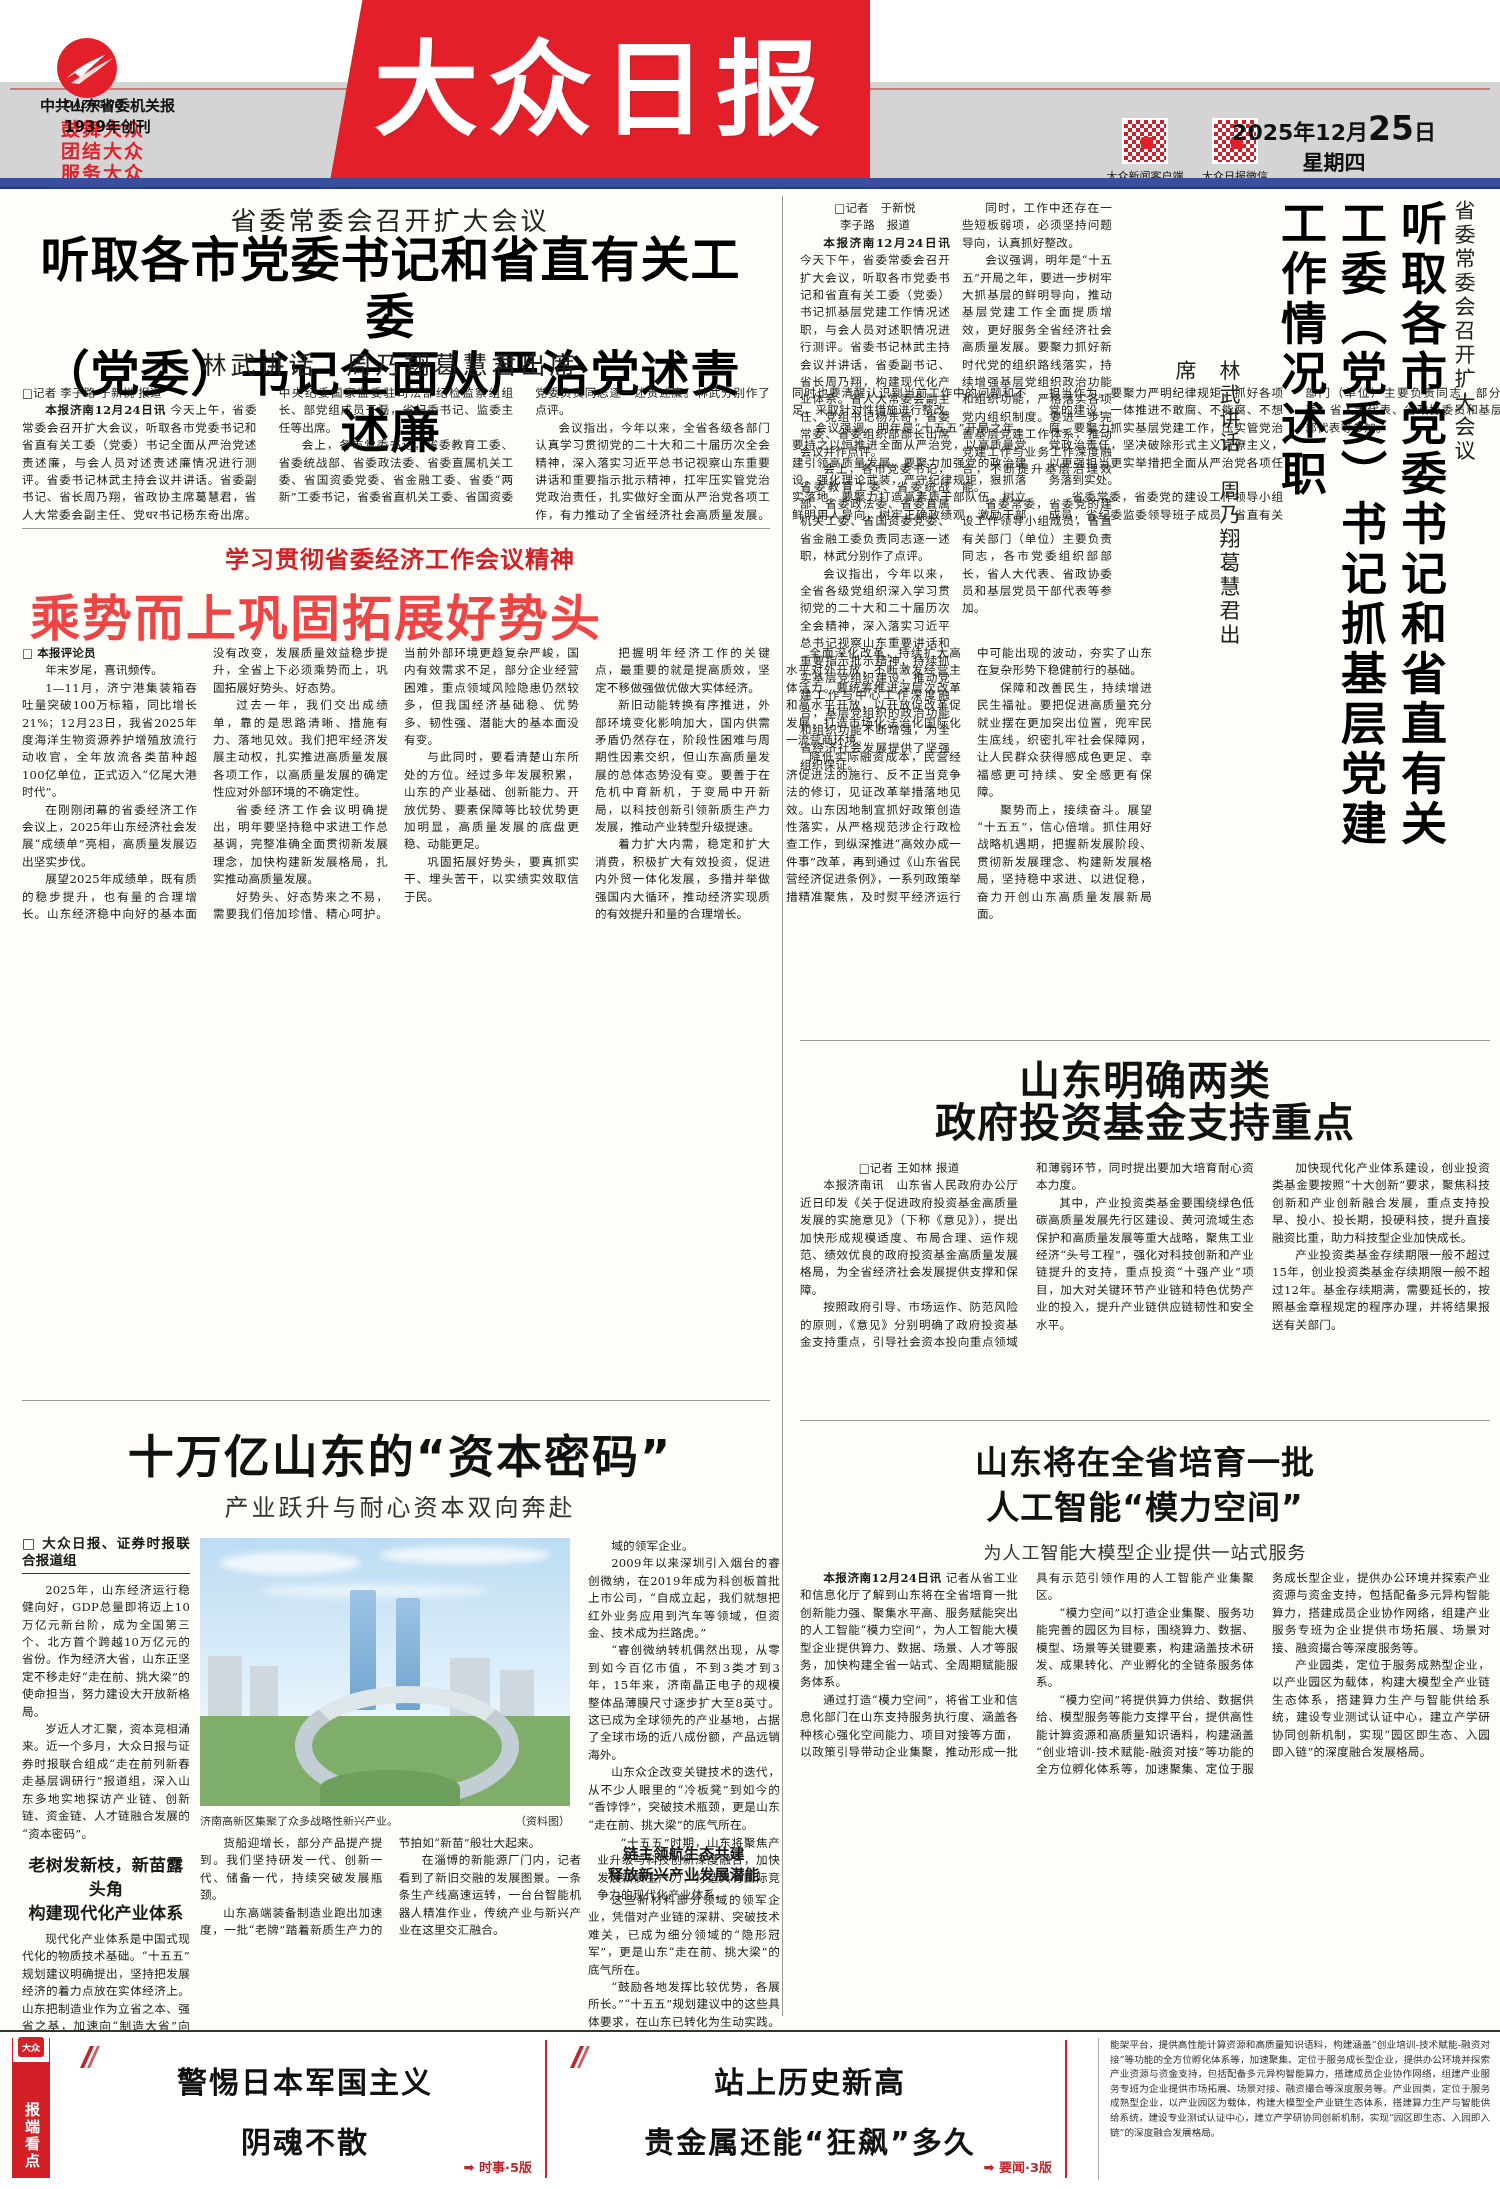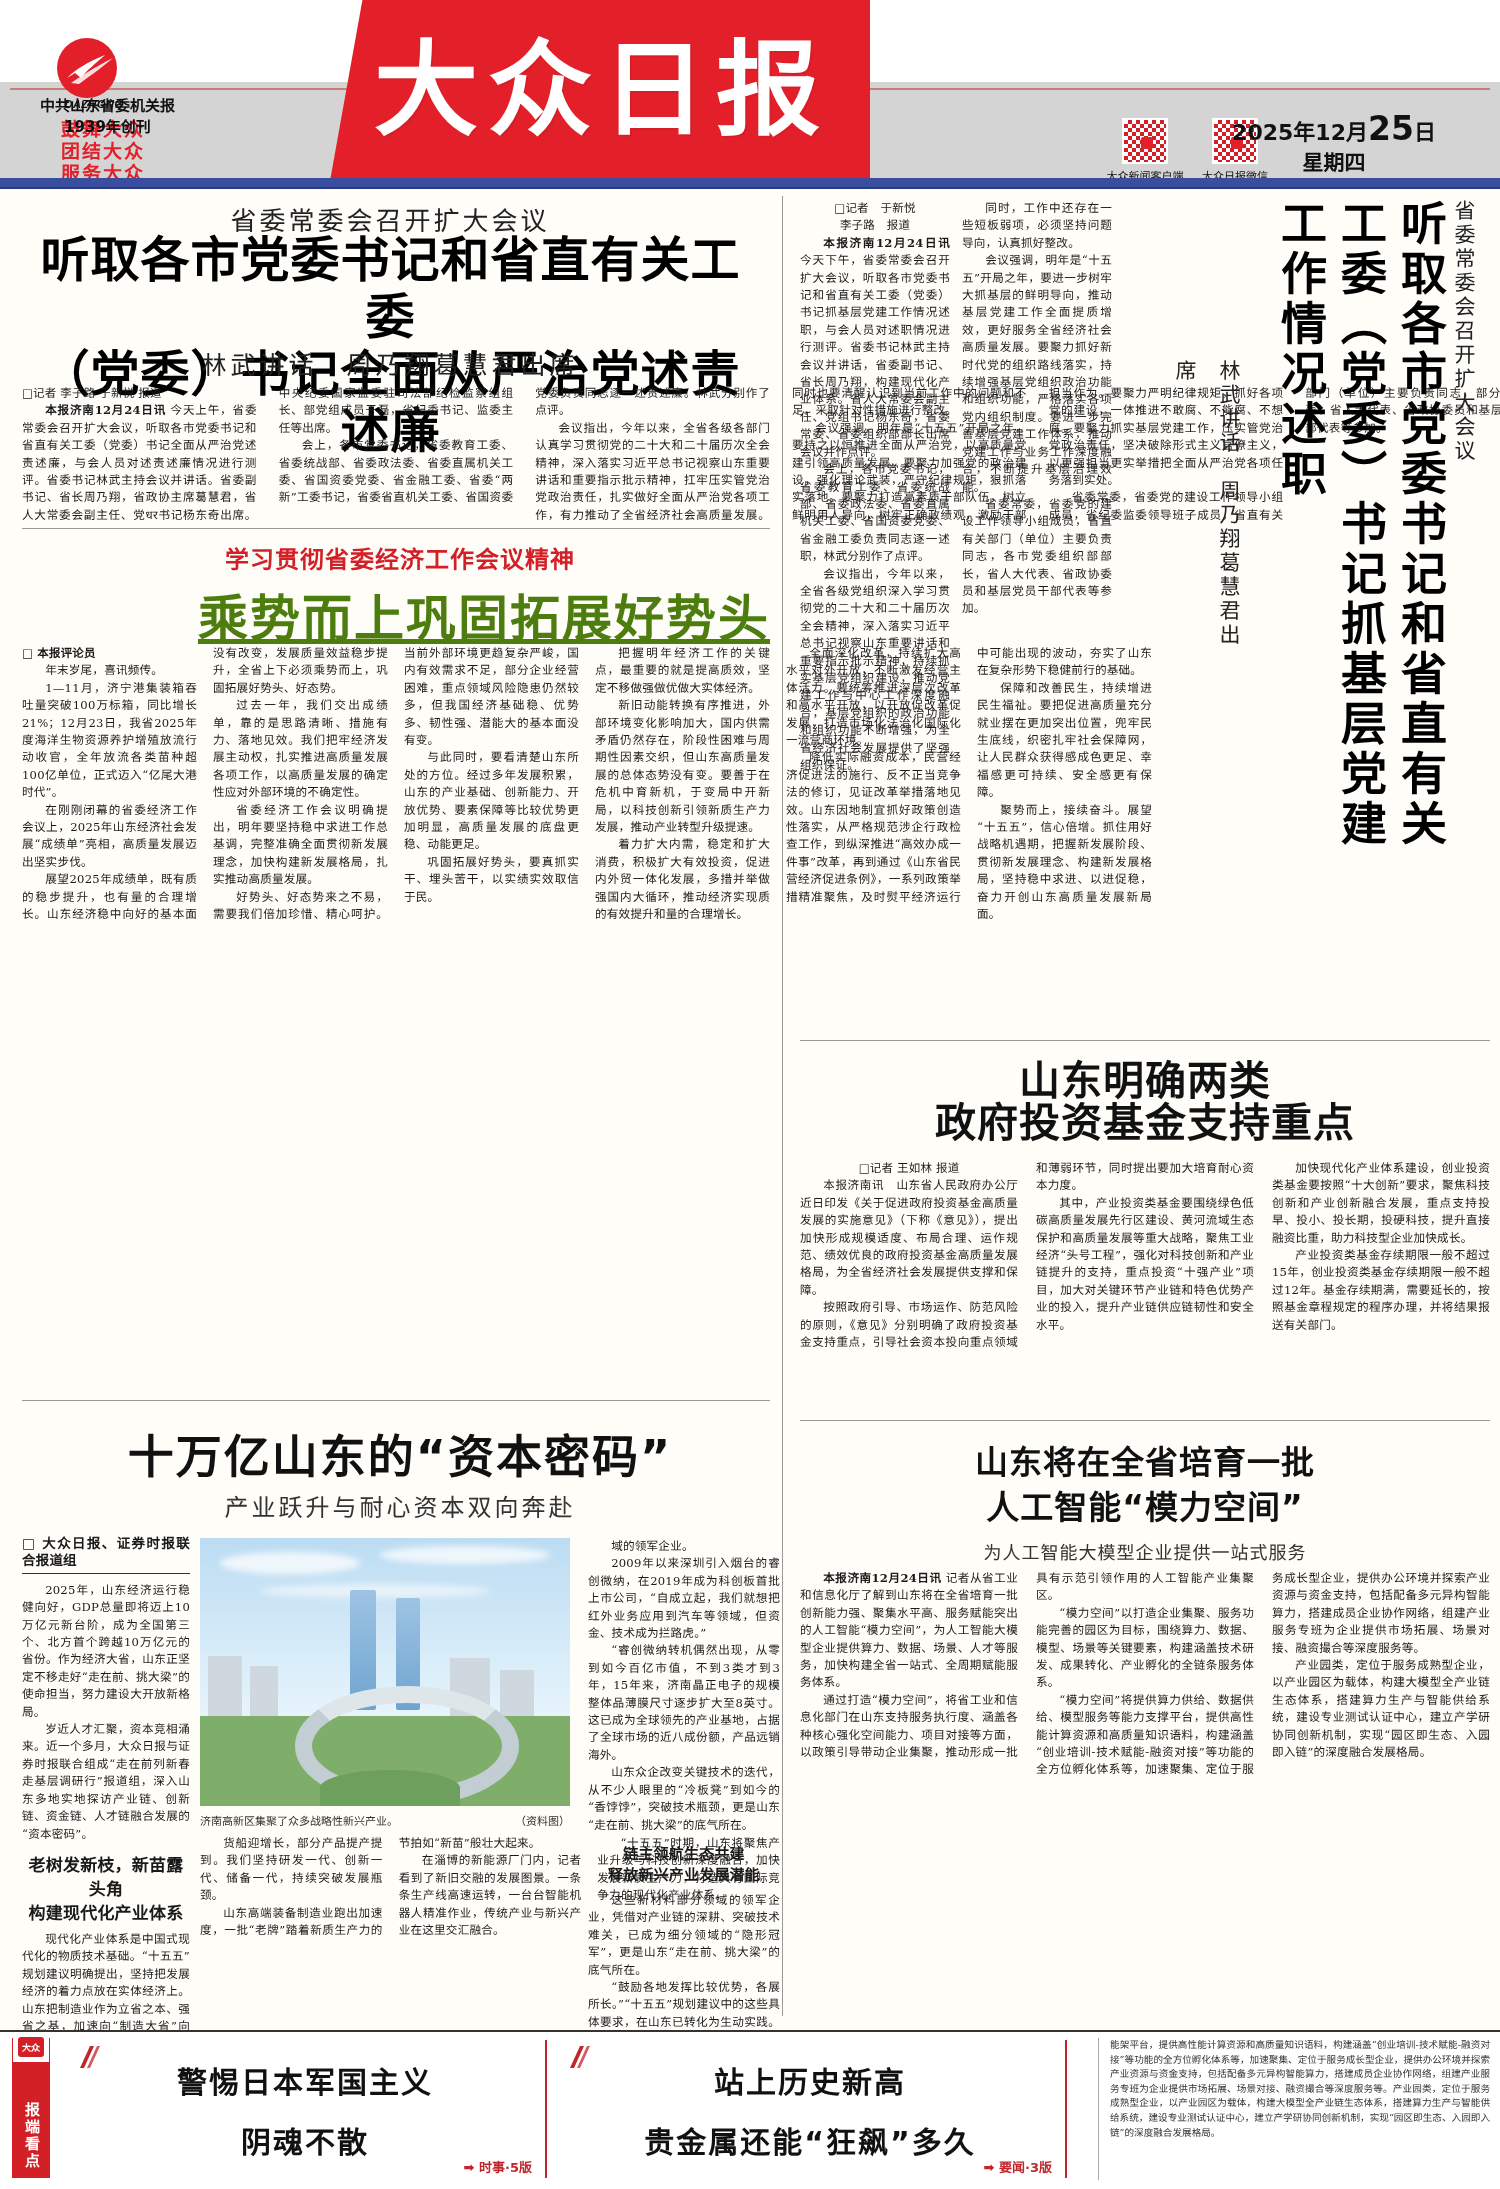--- a/index.html
+++ b/index.html
@@ -98,22 +98,22 @@
     position:absolute;left:22px;top:385px;width:748px;height:140px;
     column-count:3;column-gap:22px;column-rule:0;
   }
 
   
   .sec-kicker{
     position:absolute;left:30px;top:540px;width:740px;text-align:center;
     color:#d32026;font-weight:700;font-size:24px;letter-spacing:1px;
   }
   .sec-head{
-    position:absolute;left:30px;top:578px;width:740px;text-align:right;
-    font-weight:700;font-size:50px;letter-spacing:2px;color:#4d7c0f;text-decoration:underline;
+    position:absolute;left:30px;top:578px;width:740px;text-align:left;
+    font-weight:700;font-size:50px;letter-spacing:2px;color:#ef4444;
   }
   .sec-cols{
     position:absolute;left:22px;top:645px;width:748px;height:290px;
     column-count:4;column-gap:16px;
   }
 
   
   .cap-head{
     position:absolute;left:20px;top:1420px;width:760px;text-align:center;
     font-weight:700;font-size:46px;letter-spacing:2px;color:#111;

